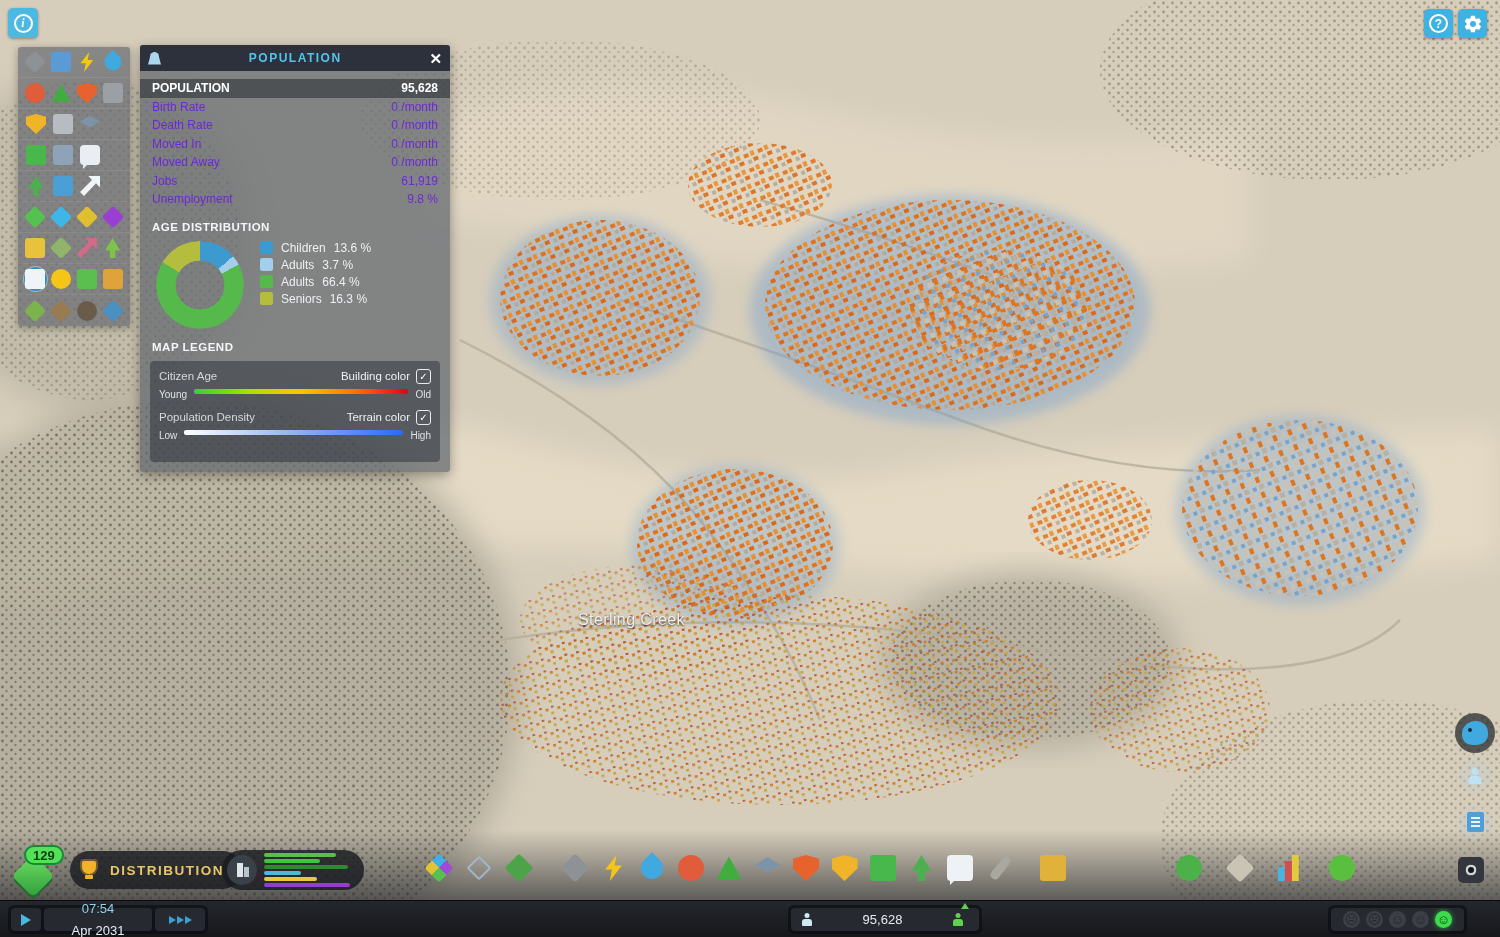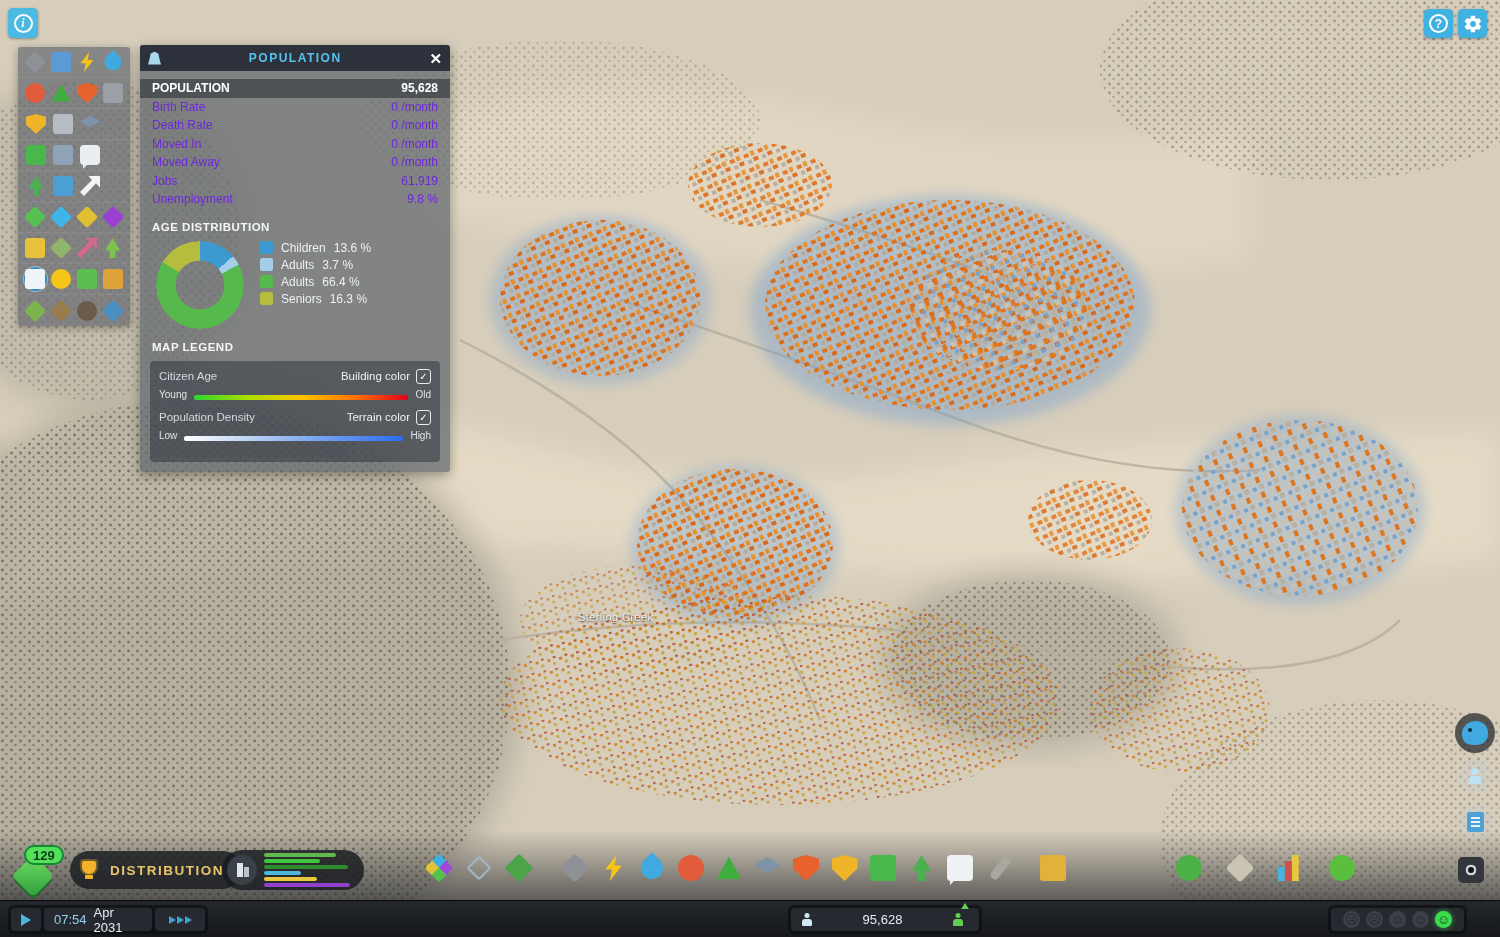--- a/index.html
+++ b/index.html
@@ -4,21 +4,21 @@
 <style>
   * { box-sizing: border-box; margin: 0; padding: 0; }
   html,body { width:1500px; height:937px; overflow:hidden; background:#d5ccba;
     font-family:"Liberation Sans", sans-serif; }
   #stage { position:relative; width:1500px; height:937px; overflow:hidden; }
 
   
   #map-art { position:absolute; inset:0; }
   #toolbar-shade { position:absolute; left:0; right:0; bottom:37px; height:70px;
     background:linear-gradient(rgba(40,42,46,0), rgba(38,40,44,.68)); pointer-events:none; }
-  .map-label { position:absolute; color:#f2f4f6; font-size:11px; text-shadow:0 1px 2px rgba(0,0,0,.8); letter-spacing:.4px; opacity:.9; }
+  .map-label { position:absolute; color:#f2f4f6; font-size:16px; text-shadow:0 1px 2px rgba(0,0,0,.8); letter-spacing:.4px; opacity:.9; }
 
   
   .ico { width:20px; height:20px; display:inline-block; position:relative; flex:none; }
   .shape-square { border-radius:3px; }
   .shape-circle { border-radius:50%; }
   .shape-diamond { border-radius:3px; transform:rotate(45deg) scale(.78); }
   .shape-diamond-outline { border-radius:3px; transform:rotate(45deg) scale(.68); border:3px solid #999; background:transparent !important; }
   .shape-drop { border-radius:0 50% 50% 50%; transform:rotate(45deg) scale(.85); }
   .shape-bolt { clip-path:polygon(62% 0,18% 56%,44% 56%,36% 100%,82% 40%,54% 40%); }
   .shape-shield { clip-path:polygon(50% 0,100% 14%,100% 52%,50% 100%,0 52%,0 14%); }
@@ -72,21 +72,21 @@
     -webkit-mask:radial-gradient(circle closest-side, transparent 55%, #000 56%);
             mask:radial-gradient(circle closest-side, transparent 55%, #000 56%); }
   .age-legend { display:flex; flex-direction:column; gap:3px; }
   .age-item { display:flex; align-items:center; gap:8px; }
   .age-swatch { width:13px; height:13px; border-radius:2.5px; }
   #legend-box { margin:8px 10px 0; background:rgba(42,48,58,.5); border-radius:4px; padding:8px 9px 9px; }
   .leg-head { display:flex; align-items:center; justify-content:space-between; color:#d3d9de; font-size:11.5px; }
   .leg-head .right { display:flex; align-items:center; gap:6px; color:#eef1f3; }
   .checkbox { width:15px; height:15px; border:1.5px solid #e8ecef; border-radius:3px;
     display:flex; align-items:center; justify-content:center; font-size:10px; color:#fff; }
-  .leg-bar-row { display:flex; align-items:flex-end; gap:7px; margin:5px 0 10px; font-size:10px; color:#dde2e6; }
+  .leg-bar-row { display:flex; align-items:flex-start; gap:7px; margin:5px 0 10px; font-size:10px; color:#dde2e6; }
   .leg-bar { flex:1; height:5px; border-radius:2px; }
   .leg-bar-row:last-child { margin-bottom:12px; }
 
   
   .tr-btn { position:absolute; top:9px; width:29px; height:29px; border-radius:5px; background:#3fb2e2;
     box-shadow:0 1px 3px rgba(0,0,0,.35); display:flex; align-items:center; justify-content:center; color:#fff; }
   #help-btn { left:1424px; }
   #help-btn .qring { width:19px; height:19px; border:2px solid #fff; border-radius:50%;
     font-size:12px; font-weight:bold; display:flex; align-items:center; justify-content:center; }
   #settings-btn { left:1458px; }
@@ -573,21 +573,21 @@
     </div>
   <div class="tool" id="photo-btn">
     <span class="ico shape-camera" style="background:#33373d"></span>
   </div>
 
   <div id="statusbar">
     <div class="sgroup" style="left:8px;">
       <div class="pillseg" id="play-seg">
           <span class="play-tri"></span>
         </div>
-      <div class="pillseg" style="width:108px;">
+      <div class="pillseg" style="width:108px;flex-direction:column;">
         <span id="time-text">07:54</span>
         <span>Apr 2031</span>
       </div>
       <div class="pillseg" style="width:50px;">
         <span class="speed-tris">
             <span></span>
             <span></span>
             <span></span>
           </span>
       </div>

